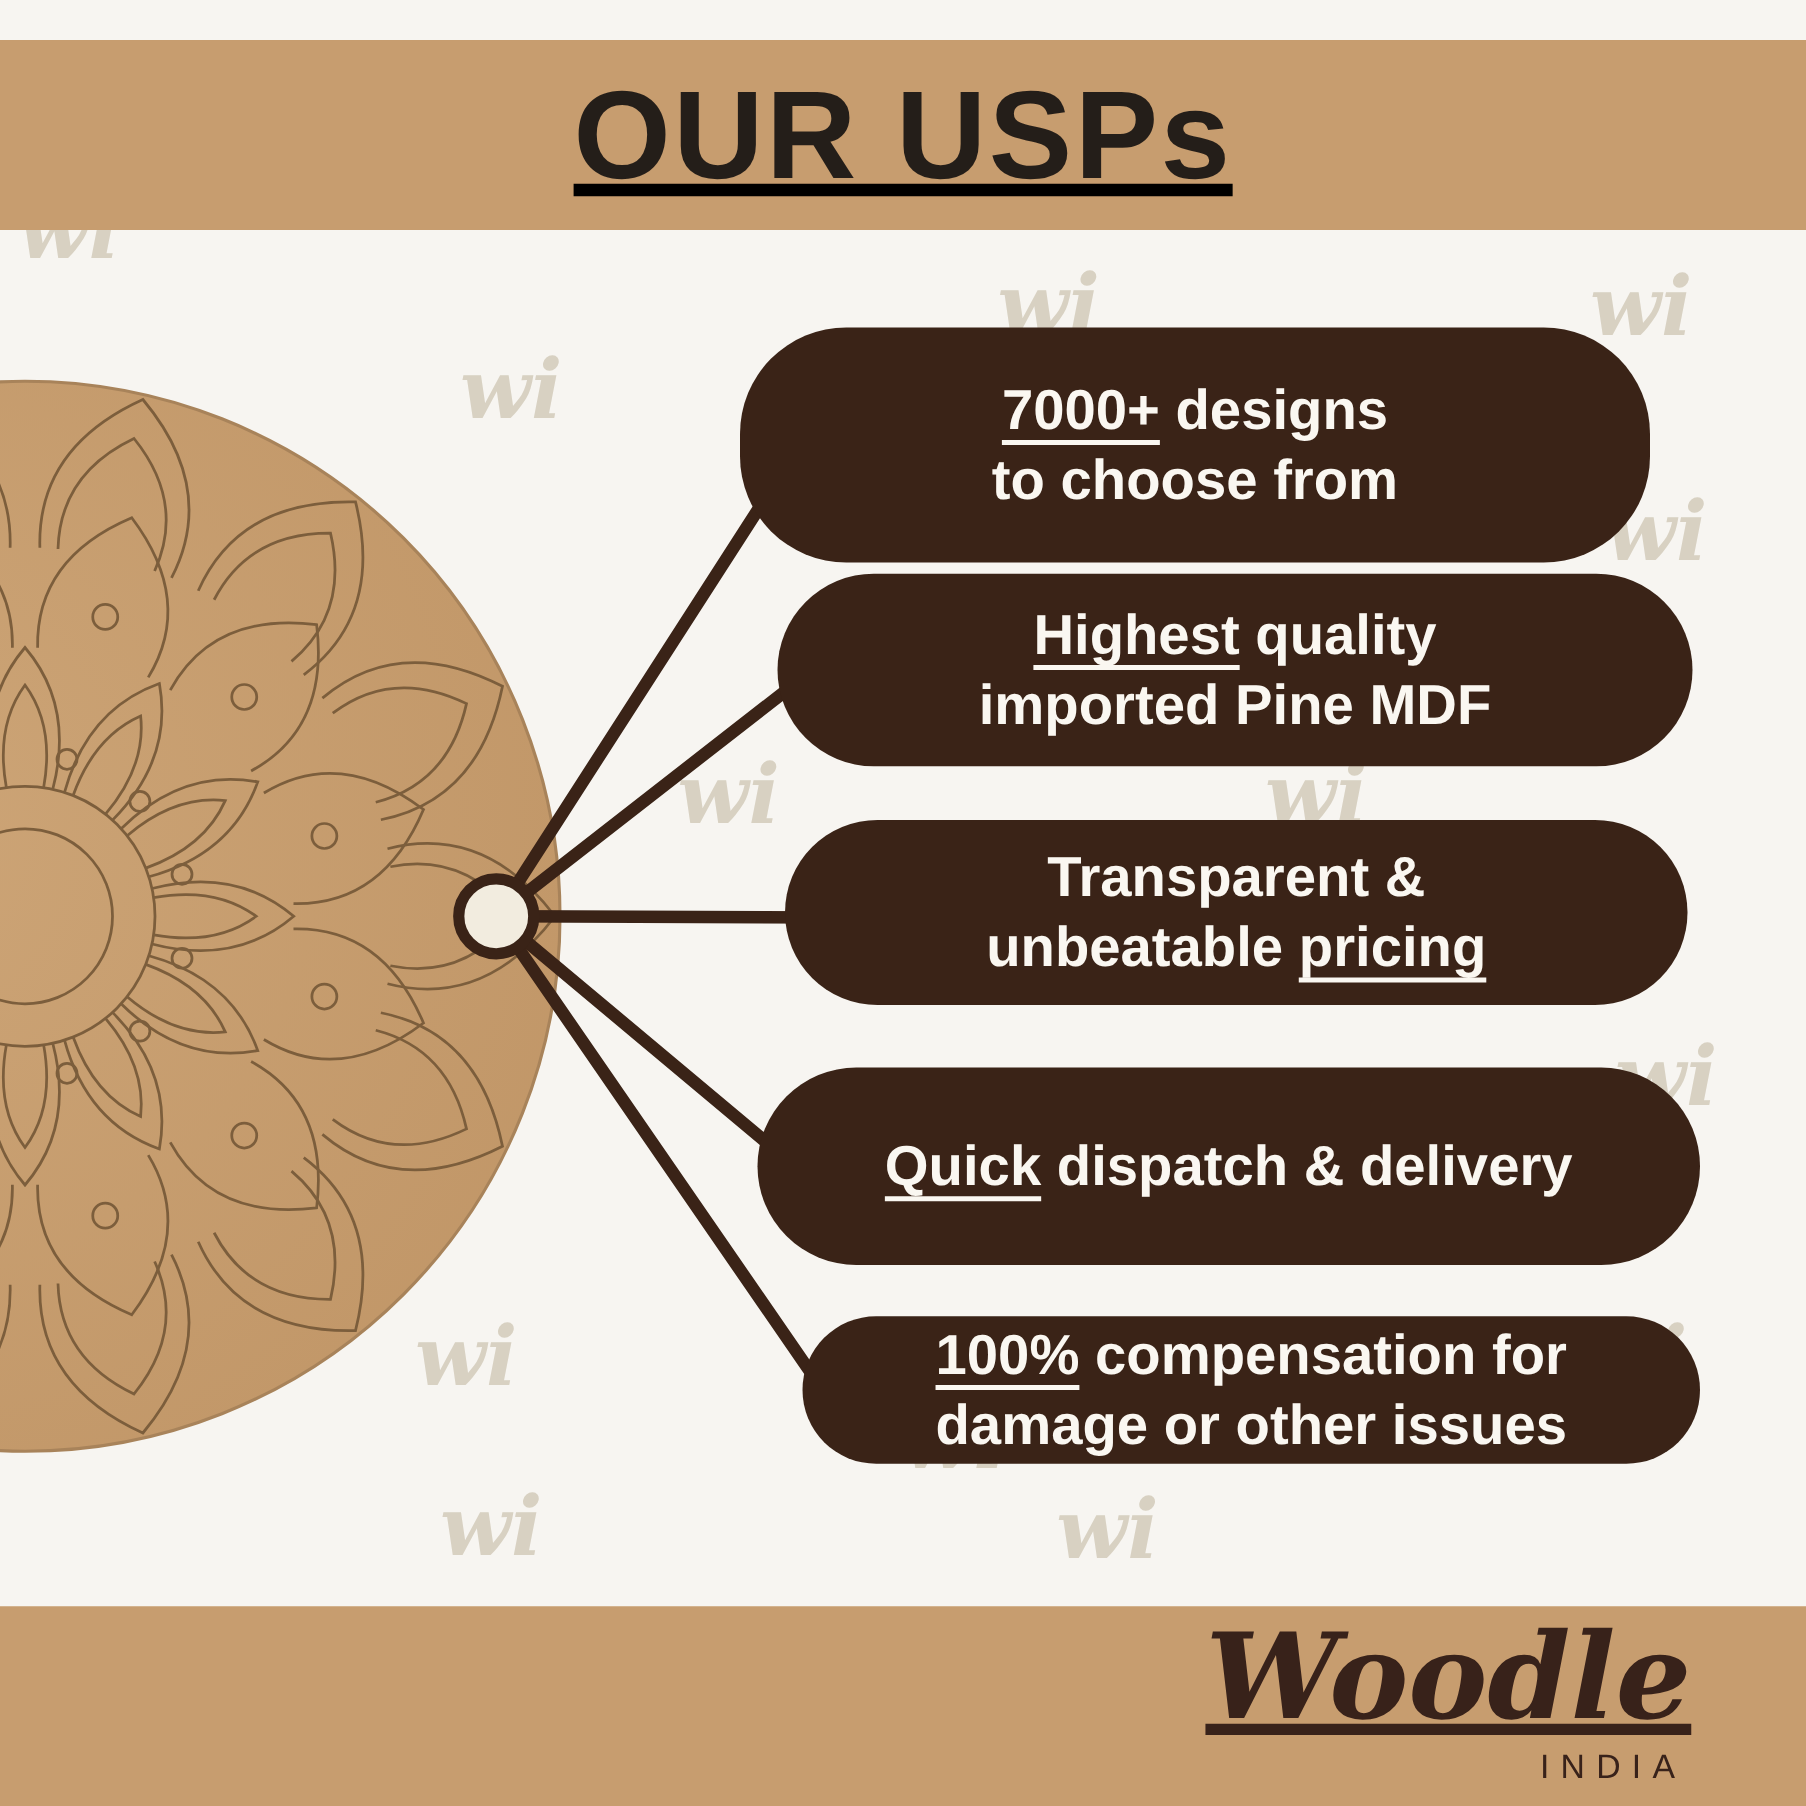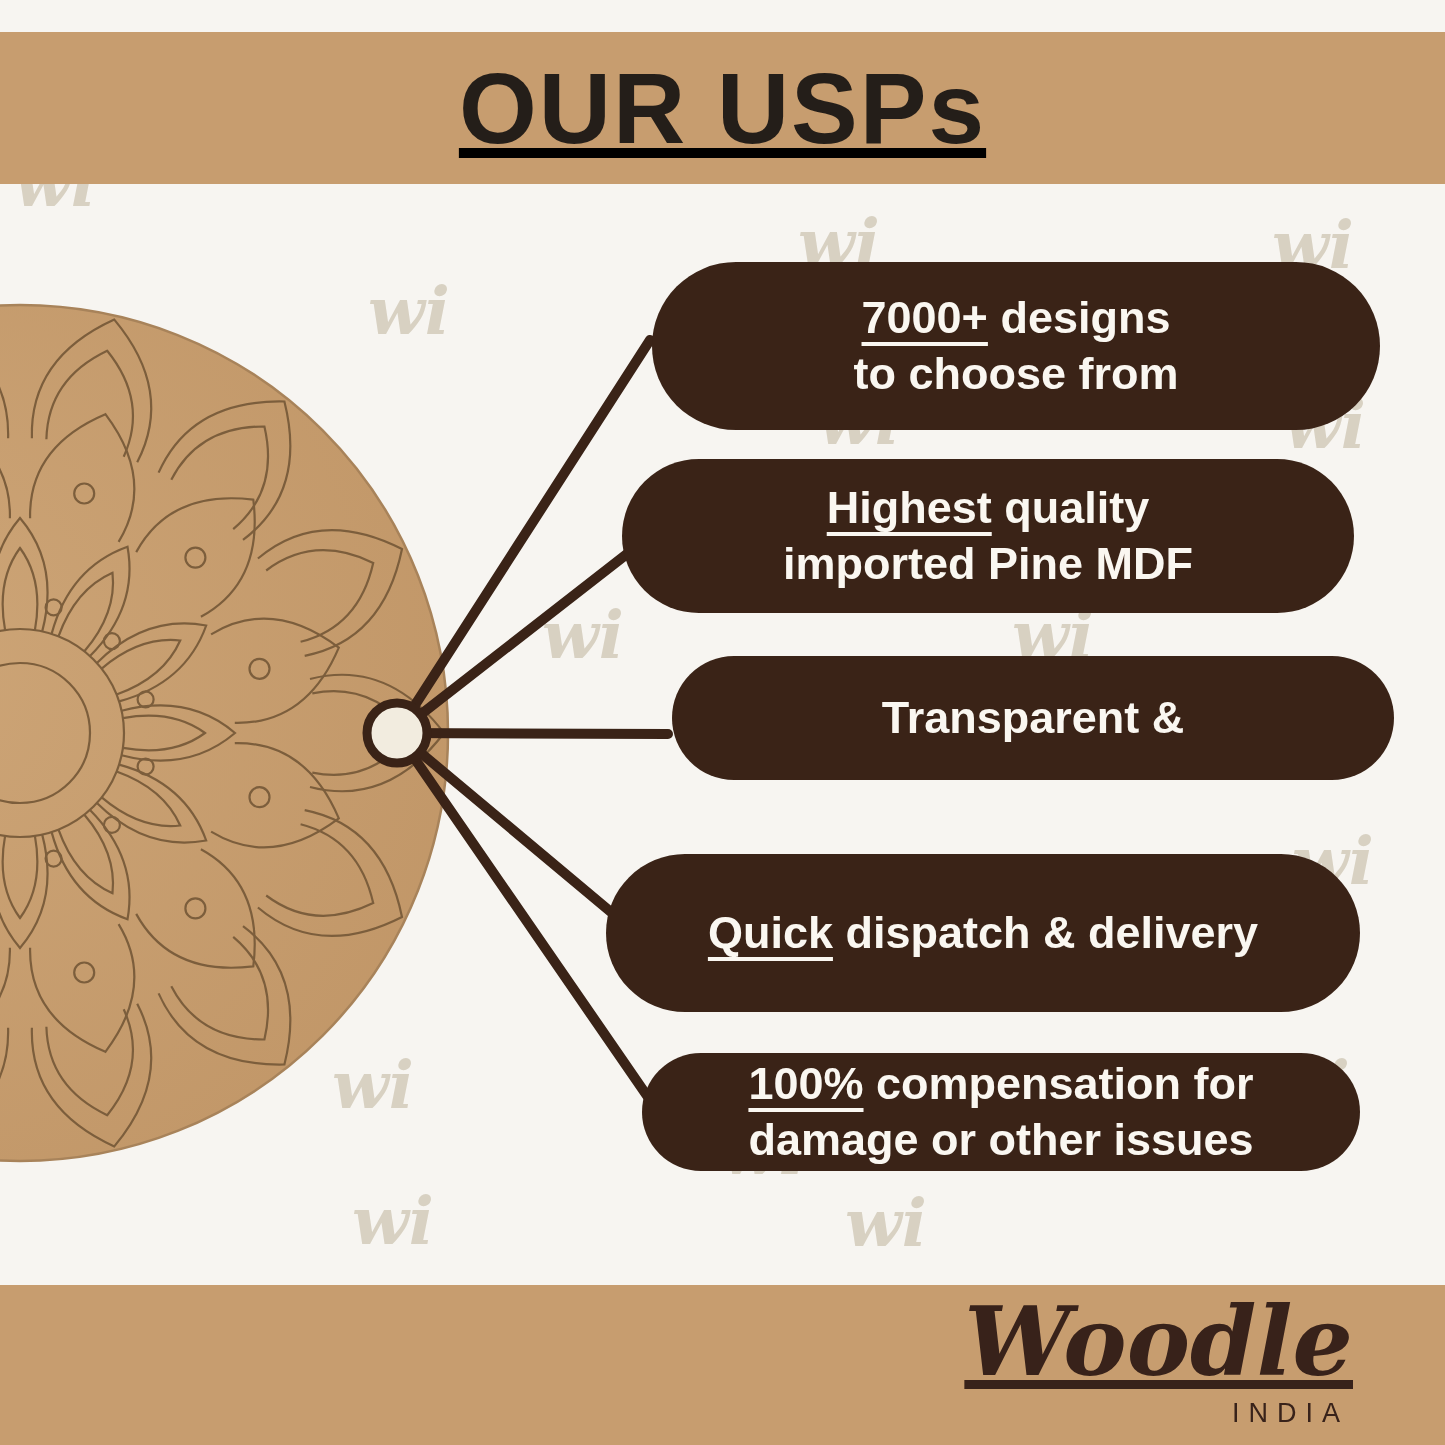--- a/index.html
+++ b/index.html
@@ -198,30 +198,31 @@
       <line x1="397" y1="733" x2="672" y2="1132"></line>
     </g>
 
     <circle cx="397" cy="733" r="30" fill="#f2ecdf" stroke="#3a2317" stroke-width="9"></circle>
   </svg>
 
   <div class="band-top">
     <div class="title">OUR USPs</div>
   </div>
 
-  <div class="pill" style="left:652px;top:262px;width:728px;height:168px;">
+  <div class="pill" style="left:592px;top:262px;width:728px;height:188px;">
       <div><span class="u">7000+</span><span> designs</span></div>
       <div><span>to choose from</span></div>
     </div>
   <div class="pill" style="left:622px;top:459px;width:732px;height:154px;text-align:right;">
       <div><span class="u">Highest</span><span> quality</span></div>
       <div><span>imported Pine MDF</span></div>
     </div>
-  <div class="pill" style="left:672px;top:656px;width:722px;height:124px;">
+  <div class="pill" style="left:628px;top:656px;width:722px;height:148px;">
       <div><span>Transparent &amp;</span></div>
+      <div><span>unbeatable </span><span class="u">pricing</span></div>
     </div>
   <div class="pill" style="left:606px;top:854px;width:754px;height:158px;">
       <div><span class="u">Quick</span><span> dispatch &amp; delivery</span></div>
     </div>
   <div class="pill" style="left:642px;top:1053px;width:718px;height:118px;">
       <div><span class="u">100%</span><span> compensation for</span></div>
       <div><span>damage or other issues</span></div>
     </div>
 
   <div class="band-bottom"></div>

